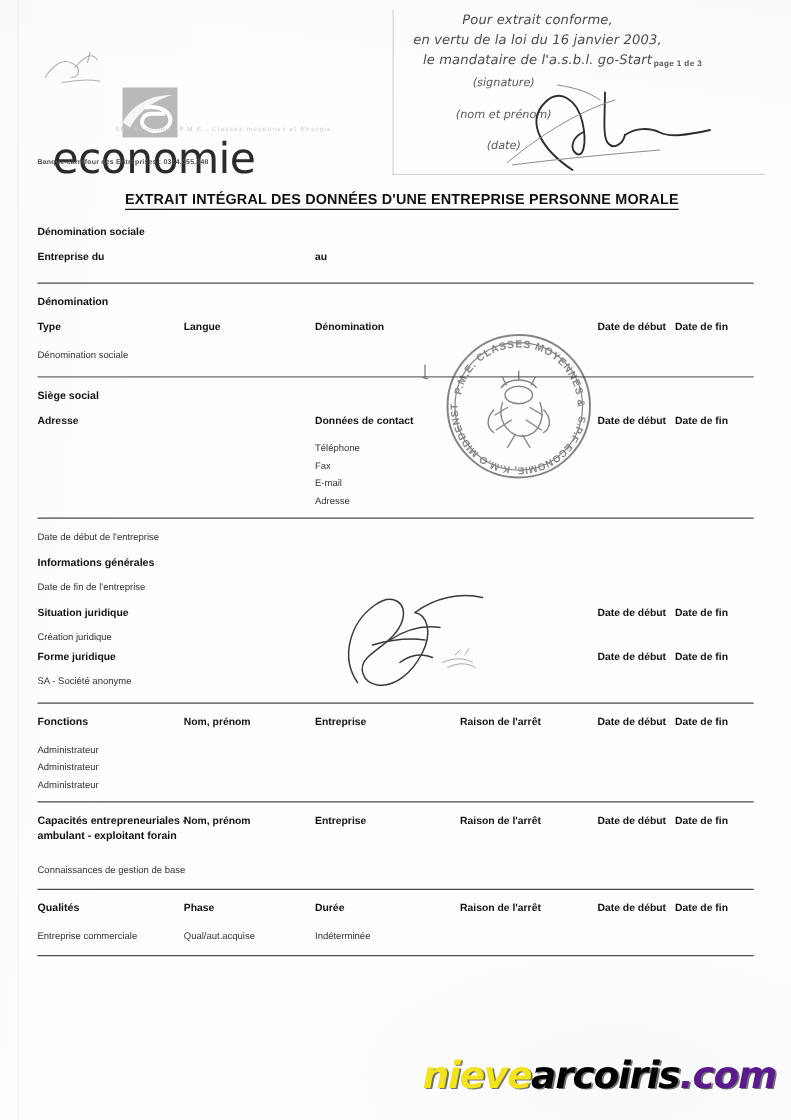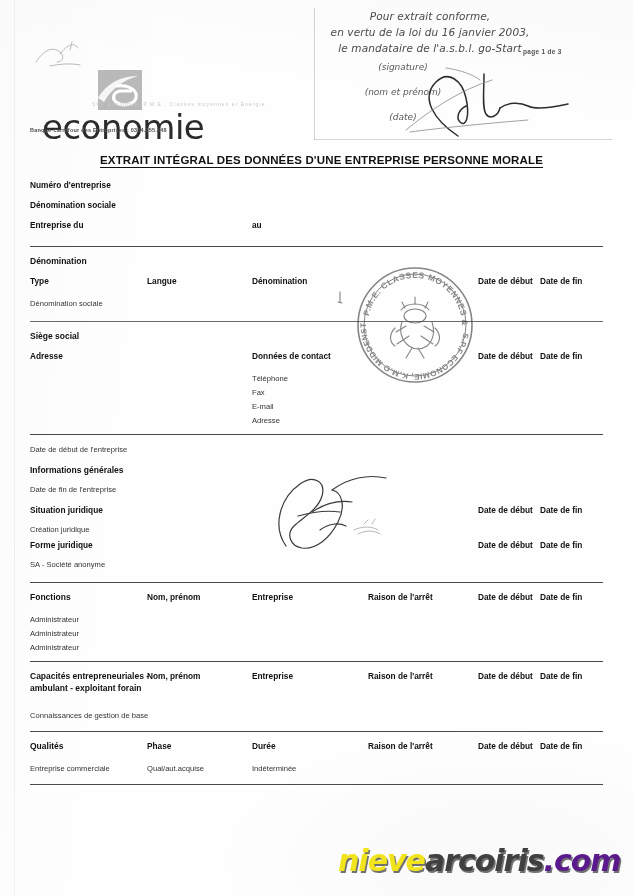--- a/index.html
+++ b/index.html
@@ -205,21 +205,21 @@
     top: 843px;
     font-family: "DejaVu Sans", sans-serif;
     font-size: 30px;
     font-weight: bold;
     font-style: italic;
     letter-spacing: -1px;
     white-space: nowrap;
     text-shadow: 1.5px 1.5px 0 rgba(0,0,0,0.55);
   }
   .wm-a { color: #f2e41c; }
-  .wm-b { color: #404040; }
+  .wm-b { color: #000000; }
   .wm-c { color: #5b1a8c; }
 </style>
 </head>
 <body>
 
 <div class="page">
   <div class="scan-tint"></div>
   <div class="sheet-edge-left"></div>
 
   <div class="scribble" style="left:30px; top:28px;">
@@ -277,23 +277,20 @@
   <div class="logo-sub">SPF Economie, P.M.E., Classes moyennes et Energie</div>
   <div class="bce-line">Banque-carrefour des Entreprises : 0314.055.348</div>
 
   <div class="doc-title">
     <span>EXTRAIT INTÉGRAL DES DONNÉES D'UNE ENTREPRISE PERSONNE MORALE</span>
   </div>
 
   <div class="body">
 
     <div class="blk">
-      <div class="row">
-        <span class="c-a lbl-bold">Numéro d'entreprise</span>
-      </div>
       <div class="row">
         <span class="c-a lbl-bold">Dénomination sociale</span>
       </div>
       <div class="row">
         <span class="c-a lbl-bold">Entreprise du</span>
         <span class="c-au lbl-bold">au</span>
       </div>
     </div>
     <div class="rule" style="margin-top:6px;"></div>
 

